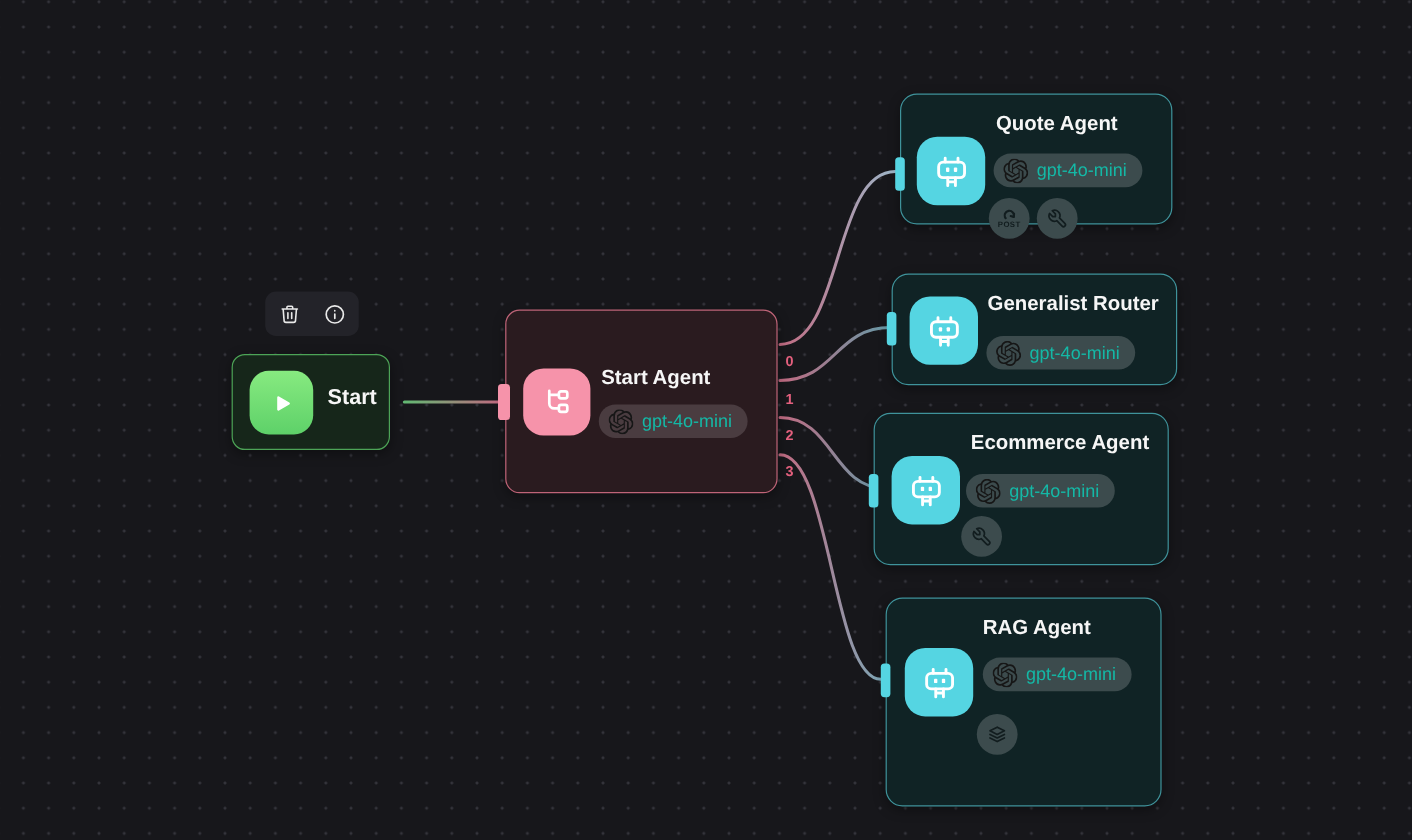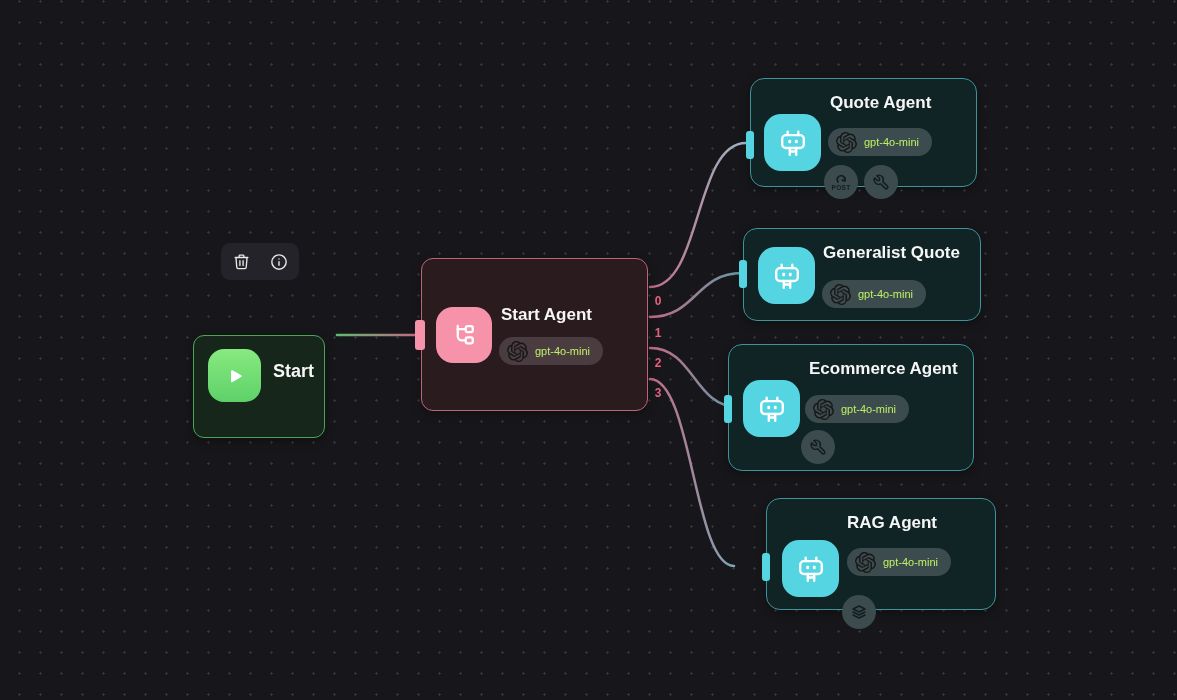--- a/index.html
+++ b/index.html
@@ -12,32 +12,32 @@
   }
   svg.edges{position:absolute;left:0;top:0;pointer-events:none;}
   svg.edges path{pointer-events:stroke;}
   .node{position:absolute;box-sizing:border-box;box-shadow:0 3px 10px rgba(0,0,0,.35);}
   
   #toolbar{position:absolute;left:221px;top:243px;width:78px;height:37px;background:#232329;
     border-radius:9px;display:flex;align-items:center;justify-content:center;gap:15px;}
   .tb-btn{width:22px;height:22px;display:flex;align-items:center;justify-content:center;cursor:pointer;}
   .tb-btn svg{stroke:#e9e9e9;fill:none;stroke-width:1.7;stroke-linecap:round;stroke-linejoin:round;}
   
-  #node-start{left:193px;top:295px;width:132px;height:103px;background:#16261a;
-    border:1px solid #4da457;border-radius:11px;margin-top:40px;}
+  #node-start{left:193px;top:295px;width:132px;height:80px;background:#16261a;
+    border:1px solid #4da457;border-radius:11px;}
   #node-start .icon-tile{left:14px;top:13px;width:53px;height:53px;border-radius:16px;
     background:linear-gradient(180deg,#87ea80,#5ed169);}
   #node-start .start-label{position:absolute;left:79px;top:25px;font-size:18px;font-weight:600;color:#f6f6f6;}
   
   .icon-tile{position:absolute;display:flex;align-items:center;justify-content:center;}
   .node-title{position:absolute;font-size:17px;font-weight:600;color:#f6f6f6;white-space:nowrap;line-height:22px;}
   .model-badge{position:absolute;height:28px;border-radius:14px;display:inline-flex;align-items:center;
     gap:7px;padding:0 13px 0 8px;}
   .model-badge .oi{width:21px;height:21px;display:block;}
-  .model-badge .model-name{font-size:11px;color:#bef264;white-space:nowrap;}
+  .model-badge .model-name{font-size:15px;color:#14b8a6;white-space:nowrap;}
   .tool-row{position:absolute;display:flex;gap:6px;}
   .tool-chip{width:34px;height:34px;border-radius:50%;background:#3c4b4d;display:flex;flex-direction:column;
     align-items:center;justify-content:center;cursor:pointer;}
   .tool-chip svg{stroke:#121d1f;fill:none;stroke-width:1.9;stroke-linecap:round;stroke-linejoin:round;}
   .post-label{font-size:6.5px;font-weight:800;color:#121d1f;letter-spacing:.3px;margin-top:-1px;}
   .in-handle{position:absolute;border-radius:3px;cursor:crosshair;}
   
   #node-router{left:421px;top:258px;width:227px;height:153px;background:#2a1b1f;
     border:1px solid #bf6478;border-radius:12px;}
   #node-router .in-handle{left:-7px;top:61px;width:10px;height:30px;background:#f693aa;}
@@ -59,21 +59,21 @@
   #node-gen .icon-tile{left:14px;top:18px;}
   #node-gen .node-title{left:79px;top:13px;}
   #node-gen .model-badge{left:78px;top:51px;}
   #node-gen .in-handle{top:31px;}
   #node-ecom{left:728px;top:344px;width:246px;height:127px;}
   #node-ecom .icon-tile{left:14px;top:35px;}
   #node-ecom .node-title{left:80px;top:13px;}
   #node-ecom .model-badge{left:76px;top:50px;}
   #node-ecom .tool-row{left:72px;top:85px;}
   #node-ecom .in-handle{top:50px;}
-  #node-rag{left:766px;top:498px;width:230px;height:112px;}
+  #node-rag{left:738px;top:498px;width:230px;height:174px;}
   #node-rag .icon-tile{left:15px;top:41px;}
   #node-rag .node-title{left:80px;top:13px;}
   #node-rag .model-badge{left:80px;top:49px;}
   #node-rag .tool-row{left:75px;top:96px;}
   #node-rag .in-handle{top:54px;}
   
   .edge-label{position:absolute;font-size:12px;font-weight:700;color:#e4607e;transform:translate(-50%,-50%);}
 </style>
 </head>
 <body>
@@ -220,21 +220,21 @@
     </div>
   </div>
 
   <div id="node-gen" class="node n-agent">
     <div class="in-handle"></div>
     <div class="icon-tile">
       <svg width="32" height="32" viewBox="0 0 24 24">
           <use href="#sym-robot"></use>
         </svg>
     </div>
-    <span class="node-title">Generalist Quote</span>
+    <span class="node-title">Generalist Router</span>
     <span class="model-badge">
       <svg class="oi" viewBox="0 0 24 24" fill="#161616">
           <use href="#sym-openai"></use>
         </svg>
       <span class="model-name">gpt-4o-mini</span>
     </span>
   </div>
 
   <div id="node-ecom" class="node n-agent">
     <div class="in-handle"></div>

